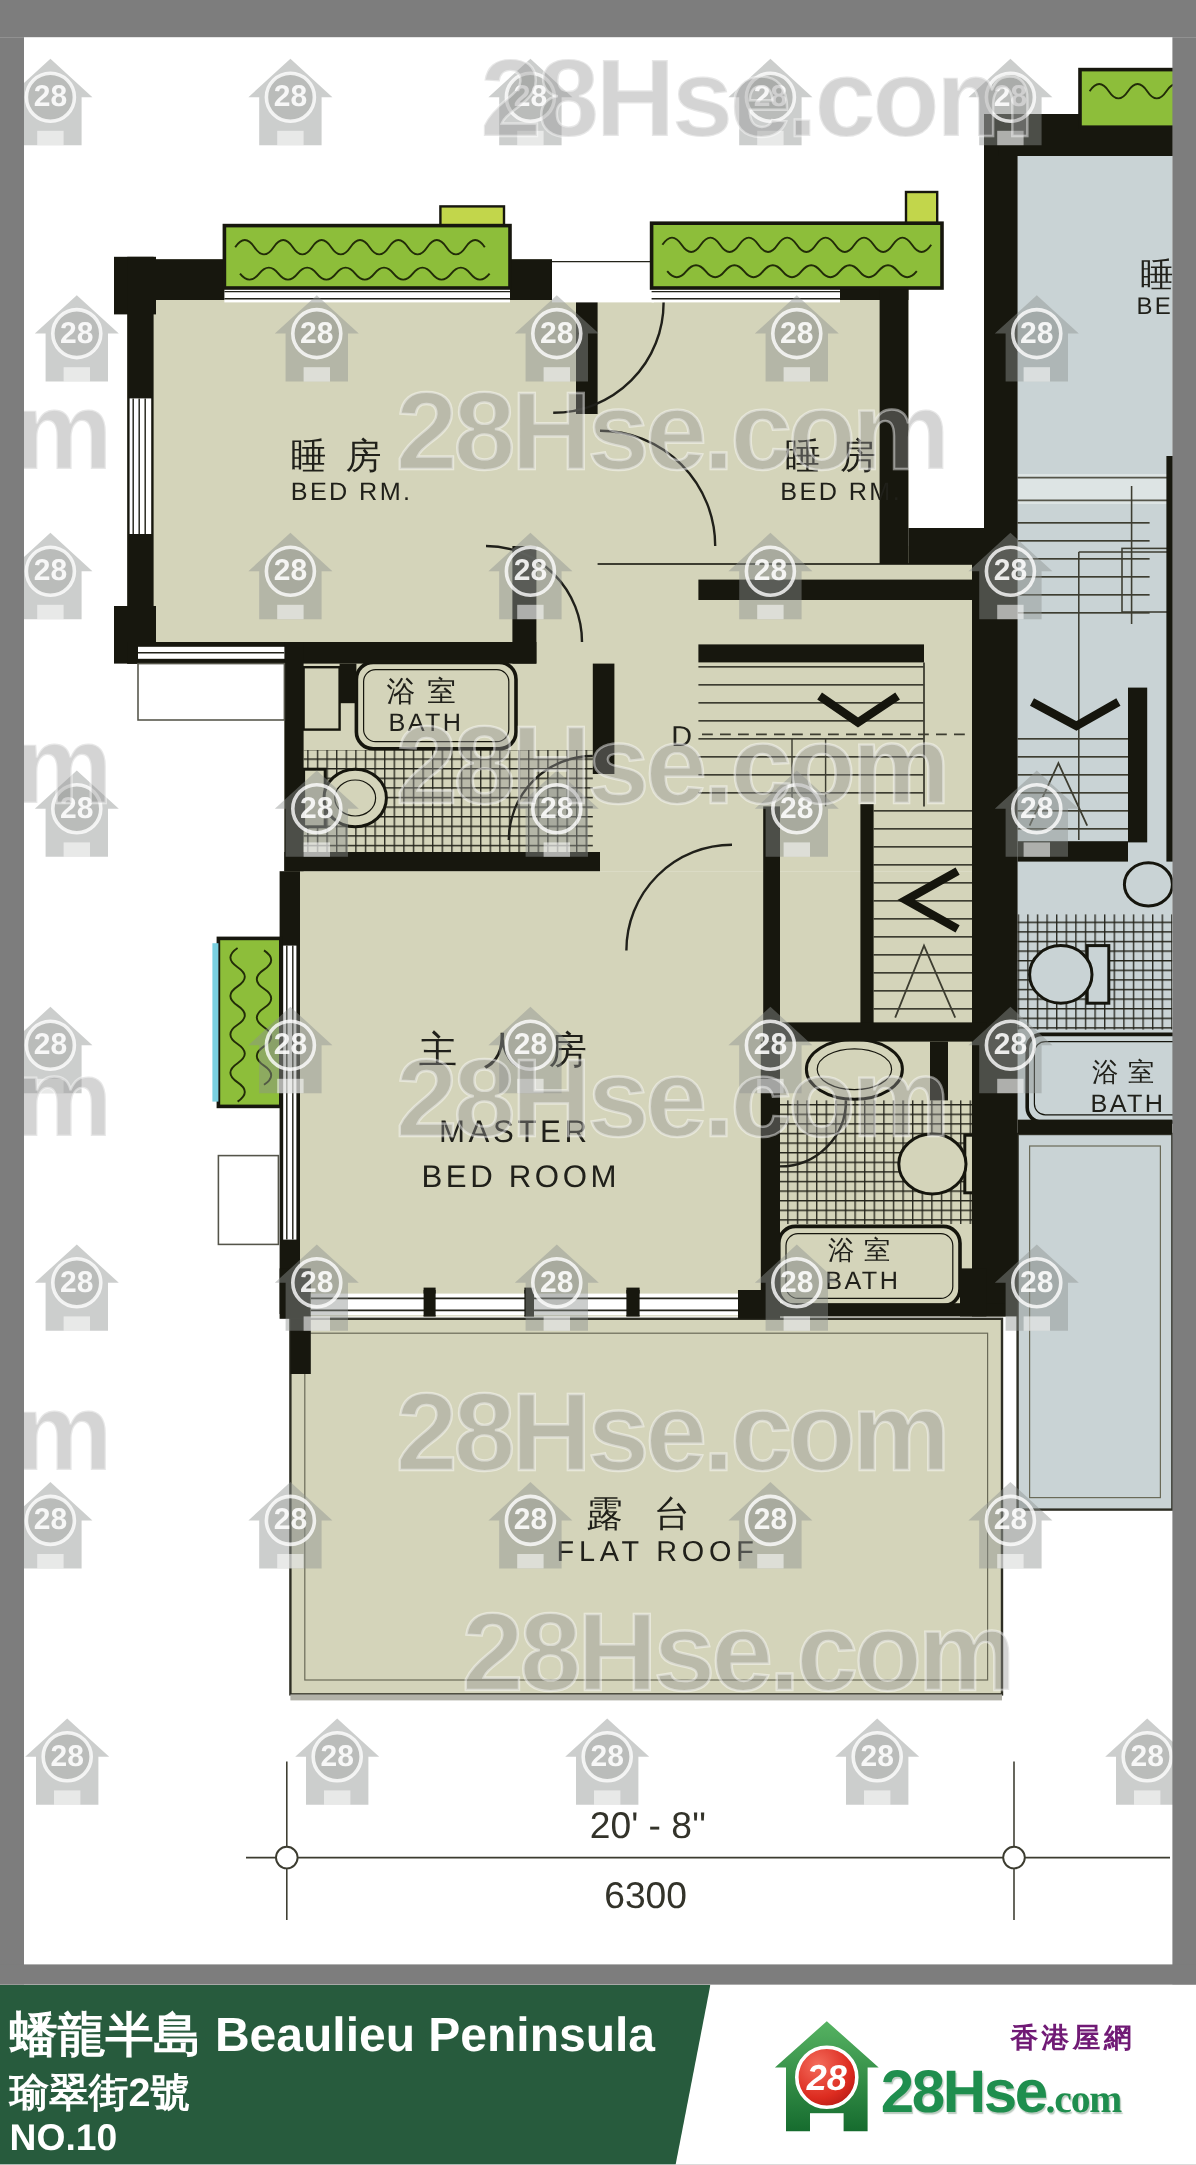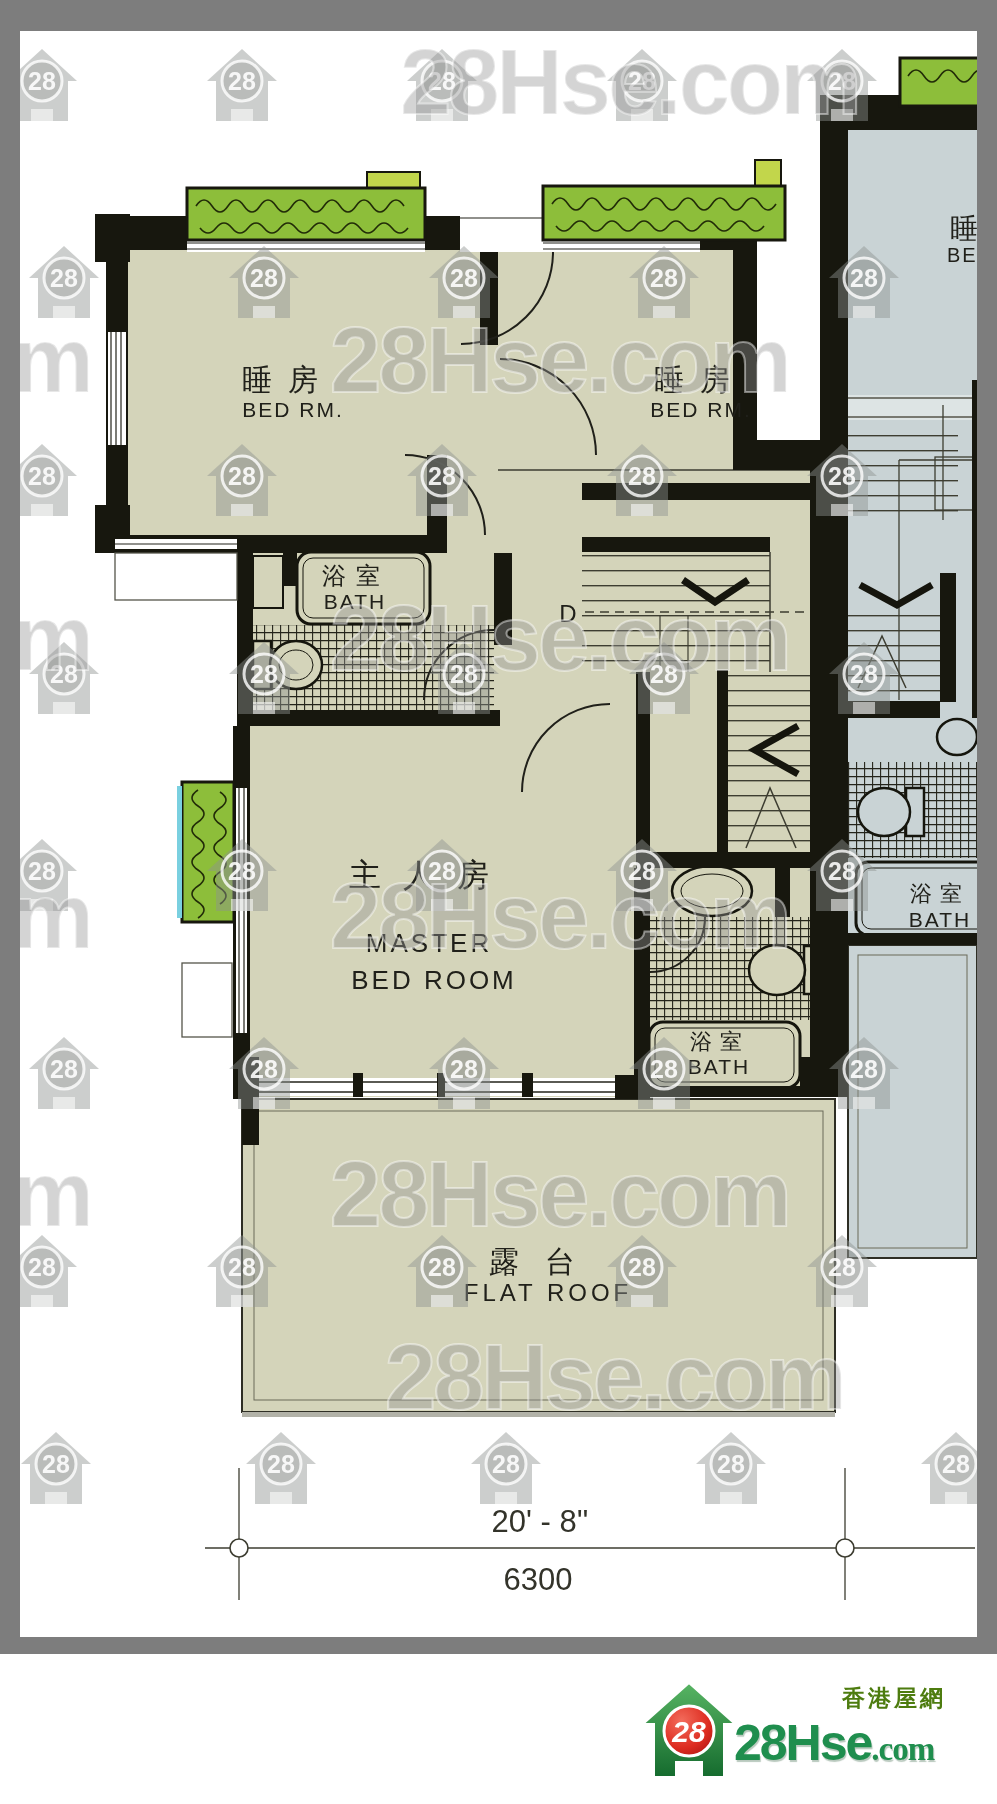--- a/index.html
+++ b/index.html
@@ -23,21 +23,21 @@
   .footer{position:absolute;left:0;top:1654px;width:997px;height:150px;background:#ffffff;z-index:50;}
   .footer-green{position:absolute;left:0;top:0;width:640px;height:150px;background:#275b3d;
                 clip-path:polygon(0 0,592px 0,563px 150px,0 150px);color:#fff;}
   .f-title{position:absolute;left:8px;top:14px;font-size:40px;font-weight:bold;white-space:nowrap;}
   .f-addr{position:absolute;left:8px;top:68px;font-size:33px;font-weight:bold;}
   .f-unit{position:absolute;left:8px;top:110px;font-size:31px;font-weight:bold;}
   .logo-house{position:absolute;left:642px;top:27px;}
   .logo-brand{position:absolute;left:734px;top:60px;font-weight:bold;color:#1f8e4e;
               font-size:50px;letter-spacing:-2px;text-shadow:1px 2px 1px #b9c9be;white-space:nowrap;}
   .logo-brand .suffix{font-size:33px;letter-spacing:-1px;font-family:Liberation Serif, serif;}
-  .logo-tagline{position:absolute;left:842px;top:29px;font-size:23px;color:#4d7c0f;letter-spacing:3px;font-weight:bold;}
+  .logo-tagline{position:absolute;left:842px;top:29px;font-size:23px;color:#701a75;letter-spacing:3px;font-weight:bold;}
 </style>
 </head>
 <body>
 
 <div class="page">
 
   <svg width="997" height="1804" viewBox="0 0 997 1804" style="position:absolute;left:0;top:0;z-index:10;">
     <defs>
       <pattern id="tile" width="8" height="8" patternUnits="userSpaceOnUse">
         <path d="M0 .6 H8 M.6 0 V8" stroke="#23231a" stroke-width="1.1" fill="none"></path>
@@ -587,20 +587,25 @@
       <div class="wm-text" style="left: -368px; top: 1142px;">28Hse.com</div>
       <div class="wm-text" style="left: 385px; top: 1325px;">28Hse.com</div>
     </div>
 
   <div class="frame top"></div>
   <div class="frame left"></div>
   <div class="frame right"></div>
   <div class="frame bottomstrip"></div>
 
   <div class="footer">
+    <div class="footer-green">
+      <div class="f-title">蟠龍半島 Beaulieu Peninsula</div>
+      <div class="f-addr">瑜翠街2號</div>
+      <div class="f-unit">NO.10</div>
+    </div>
     <div class="logo-house">
       <svg width="95" height="100" viewBox="0 0 95 100">
         <defs>
           <linearGradient id="lg-house" x1="0" y1="0" x2="0" y2="1">
             <stop offset="0" stop-color="#57b463"></stop>
               <stop offset="1" stop-color="#156b2e"></stop>
           </linearGradient>
           <radialGradient id="rg-badge" cx=".35" cy=".3" r=".9">
             <stop offset="0" stop-color="#f36c5c"></stop>
               <stop offset=".6" stop-color="#dd2c20"></stop>

